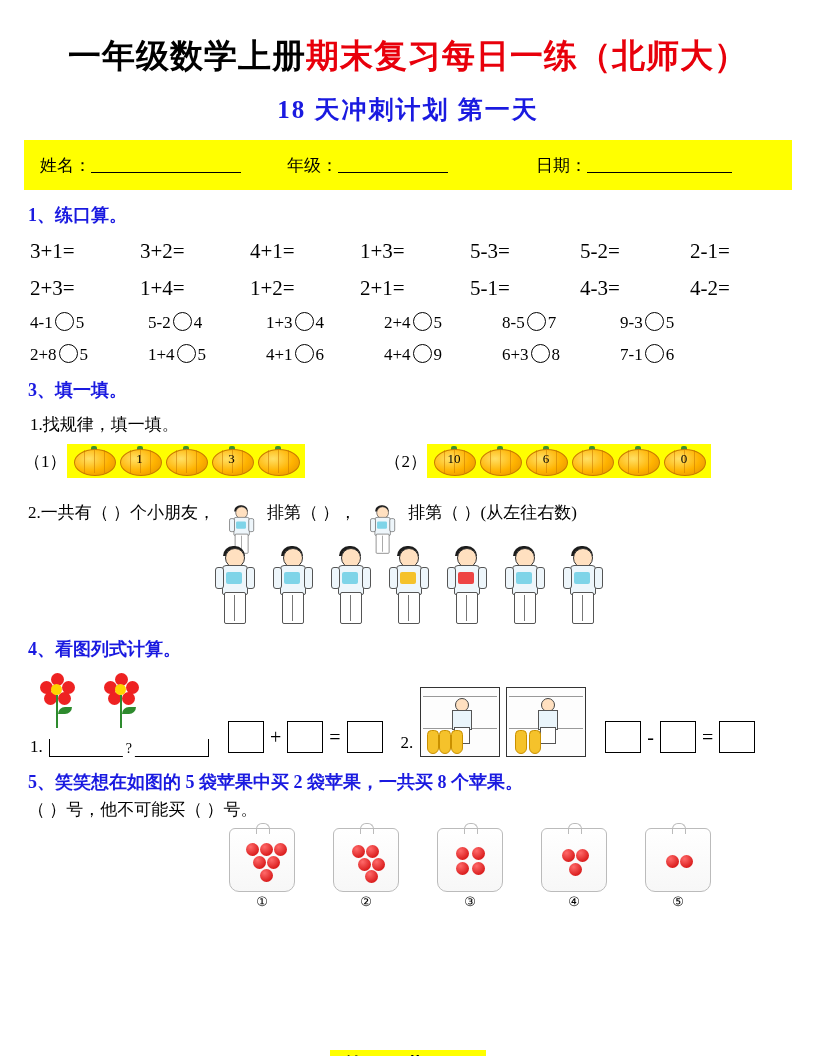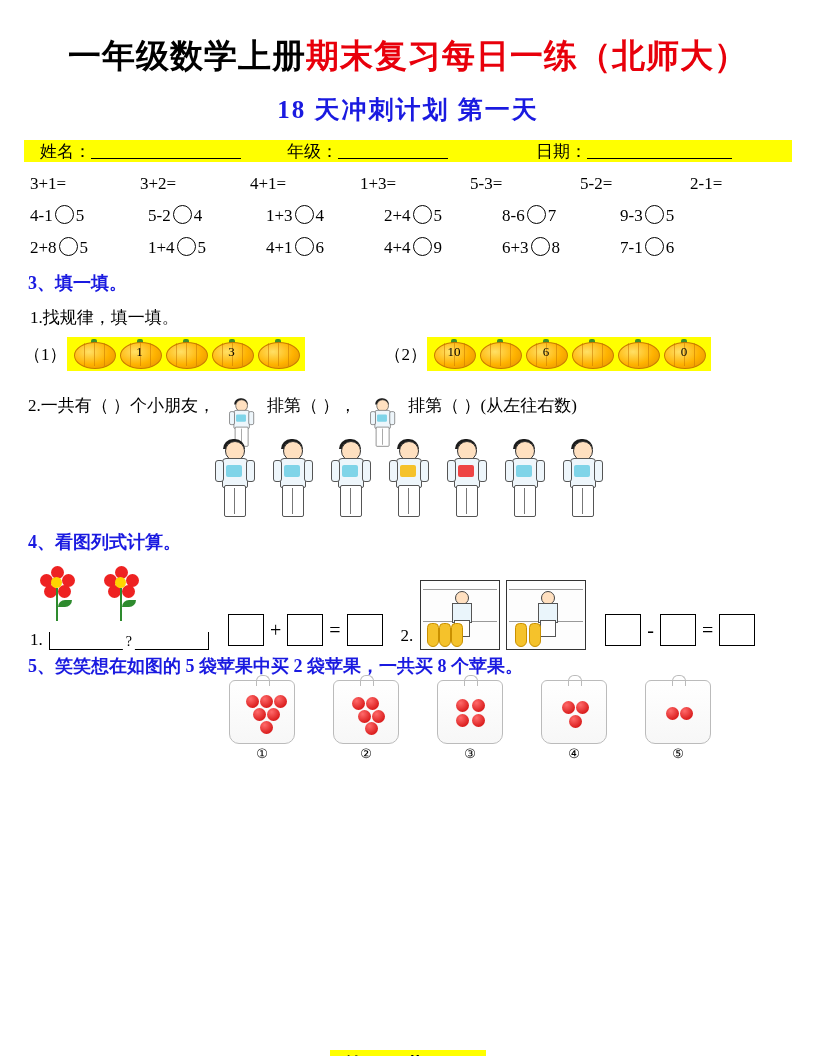--- a/index.html
+++ b/index.html
@@ -37,21 +37,21 @@
     font-size: 25px;
     font-weight: bold;
     color: #1a1ae0;
     margin-top: 14px;
     letter-spacing: 2px;
   }
   
   .info-bar {
     margin: 14px 24px 0 24px;
     background: #ffff00;
-    height: 22px;
+    height: 50px;
     display: flex;
     align-items: center;
     font-size: 17px;
     color: #000;
     padding-left: 16px;
     box-sizing: border-box;
   }
   .info-label { font-size: 17px; }
   .blank-line {
     display: inline-block;
@@ -67,21 +67,21 @@
   
   .sec-head {
     color: #1a1ae0;
     font-weight: bold;
     font-size: 18px;
     margin: 13px 0 0 28px;
   }
   .row-eq {
     display: flex;
     margin: 12px 0 0 30px;
-    font-size: 17px;
+    font-size: 21px;
     color: #000;
   }
   .row-eq > span {
     width: 110px;
     display: inline-block;
   }
   .sub-line {
     font-size: 17px;
     margin: 11px 0 0 30px;
     color: #000;
@@ -324,36 +324,46 @@
     <span class="info-label">姓名：</span>
     <span class="blank-line w-name"></span>
     <span class="gap-a"></span>
     <span class="info-label">年级：</span>
     <span class="blank-line w-grade"></span>
     <span class="gap-b"></span>
     <span class="info-label">日期：</span>
     <span class="blank-line w-date"></span>
   </div>
 
+  <div class="sec-head">1、练口算。</div>
   <div class="row-eq">
     <span>3+1=</span>
     <span>3+2=</span>
     <span>4+1=</span>
     <span>1+3=</span>
     <span>5-3=</span>
     <span>5-2=</span>
     <span>2-1=</span>
   </div>
+  <div class="row-eq">
+    <span>2+3=</span>
+    <span>1+4=</span>
+    <span>1+2=</span>
+    <span>2+1=</span>
+    <span>5-1=</span>
+    <span>4-3=</span>
+    <span>4-2=</span>
+  </div>
 
   <div class="row-cmp">
     <span><i style="font-style:normal">4-1</i><span class="circ"></span><i style="font-style:normal">5</i></span>
     <span><i style="font-style:normal">5-2</i><span class="circ"></span><i style="font-style:normal">4</i></span>
     <span><i style="font-style:normal">1+3</i><span class="circ"></span><i style="font-style:normal">4</i></span>
     <span><i style="font-style:normal">2+4</i><span class="circ"></span><i style="font-style:normal">5</i></span>
-    <span><i style="font-style:normal">8-6</i><span class="circ"></span><i style="font-style:normal">7</i></span>
+    <span><i style="font-style:normal">8-5</i><span class="circ"></span><i style="font-style:normal">7</i></span>
     <span><i style="font-style:normal">9-3</i><span class="circ"></span><i style="font-style:normal">5</i></span>
   </div>
   <div class="row-cmp">
     <span><i style="font-style:normal">2+8</i><span class="circ"></span><i style="font-style:normal">5</i></span>
     <span><i style="font-style:normal">1+4</i><span class="circ"></span><i style="font-style:normal">5</i></span>
     <span><i style="font-style:normal">4+1</i><span class="circ"></span><i style="font-style:normal">6</i></span>
     <span><i style="font-style:normal">4+4</i><span class="circ"></span><i style="font-style:normal">9</i></span>
     <span><i style="font-style:normal">6+3</i><span class="circ"></span><i style="font-style:normal">8</i></span>
     <span><i style="font-style:normal">7-1</i><span class="circ"></span><i style="font-style:normal">6</i></span>
   </div>
@@ -620,21 +630,22 @@
 
     <div class="boxline" style="margin:0 0 4px 16px;">
       <span class="ansbox"></span>
       <span>-</span>
       <span class="ansbox"></span>
       <span>=</span>
       <span class="ansbox"></span>
     </div>
   </div>
 
-  <div class="sec-head" style="margin-top:4px;">5、笑笑想在如图的 5 袋苹果中买 2 袋苹果，一共买 8 个苹果。</div>
+  <div class="sec-head" style="margin-top:13px;">5、笑笑想在如图的 5 袋苹果中买 2 袋苹果，一共买 8 个苹果。</div>
+  <div class="q5-text" style="margin-top:0;">（    ）号，他不可能买（    ）号。</div>
 
   <div class="bags-row">
     <div class="bag">
       <div class="sack">
         <span class="apple" style="left:16px;top:14px;"></span>
         <span class="apple" style="left:30px;top:14px;"></span>
         <span class="apple" style="left:44px;top:14px;"></span>
         <span class="apple" style="left:23px;top:27px;"></span>
         <span class="apple" style="left:37px;top:27px;"></span>
         <span class="apple" style="left:30px;top:40px;"></span>

